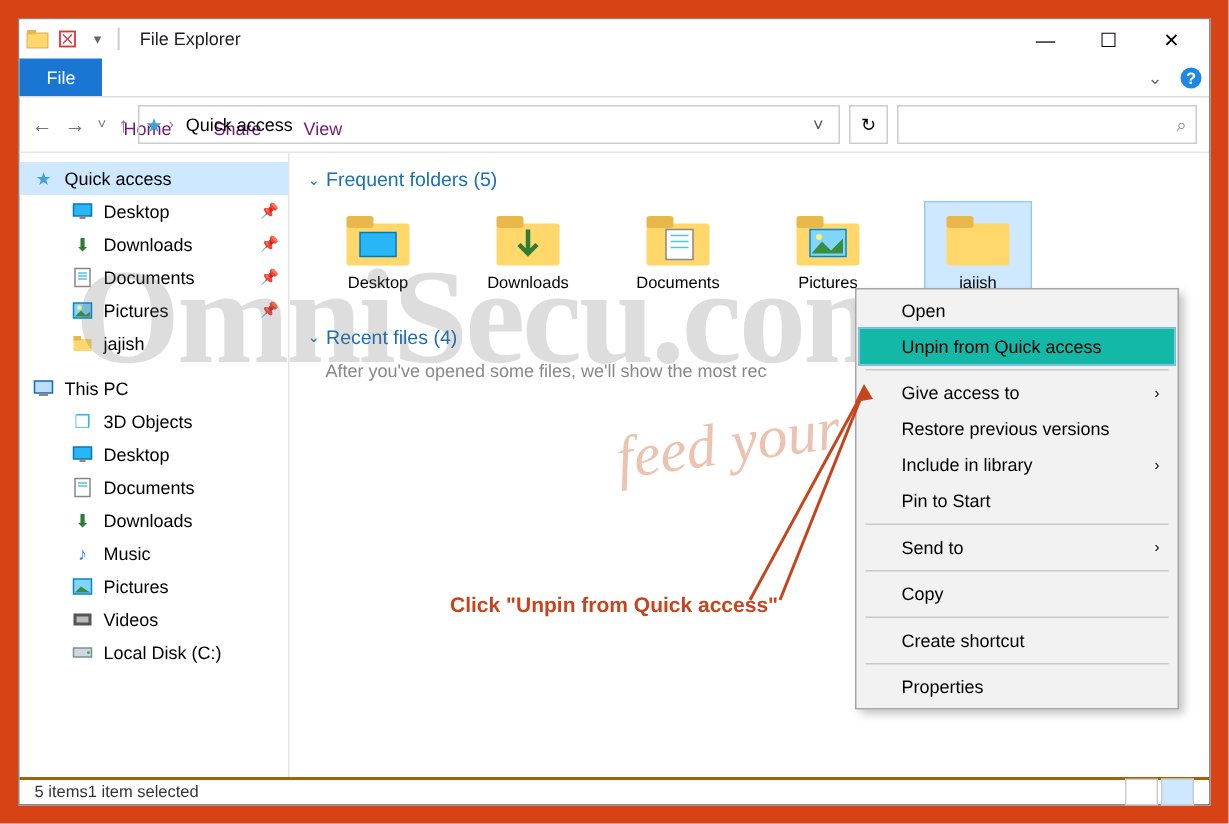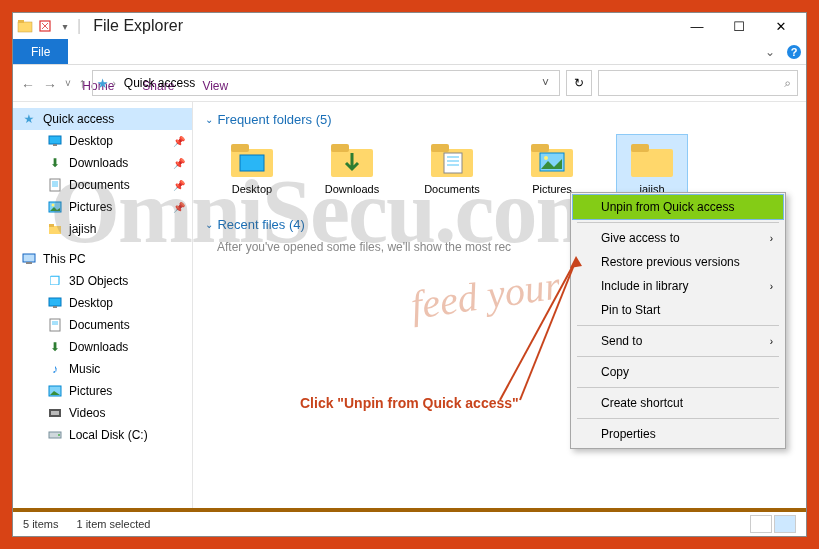--- a/index.html
+++ b/index.html
@@ -1,21 +1,21 @@
 <!DOCTYPE html>
 <html><head>
 <meta charset="utf-8">
 <style>
 * { margin: 0; padding: 0; box-sizing: border-box; font-family: "Segoe UI", Arial, sans-serif; }
 body { width: 819px; height: 549px; background: #d84315; padding: 12px; position: relative; overflow: hidden; }
 .window { width: 795px; height: 525px; background: #fff; border: 1px solid #888; position: relative; display: flex; flex-direction: column; }
 .titlebar { height: 26px; display: flex; align-items: center; padding: 0 4px; background: #fff; }
 .titlebar .qat { display: flex; gap: 4px; align-items: center; }
 .titlebar .qat-icon { width: 16px; height: 16px; display: flex; align-items: center; justify-content: center; }
-.titlebar .title { margin-left: 12px; font-size: 16px; color: #222; }
+.titlebar .title { margin-left: 12px; font-size: 12px; color: #222; }
 .titlebar .spacer { flex: 1; }
 .titlebar .winctl { display: flex; }
 .titlebar .winctl div { width: 42px; height: 26px; display: flex; align-items: center; justify-content: center; font-size: 13px; cursor: pointer; }
 .ribbon-tabs { height: 26px; display: flex; align-items: stretch; font-size: 12px; border-bottom: 1px solid #ddd; }
 .ribbon-tabs .filetab { background: #1976d2; color: #fff; padding: 0 18px; display: flex; align-items: center; }
 .ribbon-tabs .tab { padding: 0 14px; display: flex; align-items: center; color: #701a75; cursor: pointer; margin-top: 47px; }
 .ribbon-tabs .spacer { flex: 1; }
 .ribbon-tabs .caret { width: 24px; display: flex; align-items: center; justify-content: center; color: #666; }
 .ribbon-tabs .help { width: 24px; display: flex; align-items: center; justify-content: center; }
 .addressbar { height: 36px; display: flex; align-items: center; padding: 4px 8px; gap: 6px; }
@@ -38,27 +38,27 @@
 .sidebar .sub { padding-left: 34px; }
 .content { flex: 1; padding: 10px 12px; position: relative; font-size: 12px; }
 .section-hdr { color: #1a6fb7; font-size: 13px; margin-bottom: 8px; display: flex; align-items: center; gap: 4px; cursor: pointer; }
 .section-hdr .chev { font-size: 10px; }
 .folders { display: flex; gap: 30px; margin: 8px 0 18px 12px; }
 .folder { display: flex; flex-direction: column; align-items: center; width: 70px; cursor: pointer; padding: 4px; }
 .folder.sel { background: #cde8ff; outline: 1px solid #8dcaf7; }
 .folder .fico { width: 48px; height: 40px; margin-bottom: 4px; position: relative; }
 .folder .flabel { font-size: 11px; text-align: center; }
 .empty-hint { color: #888; font-size: 12px; margin: 8px 0 0 12px; }
-.statusbar { height: 28px; border-top: 4px solid #a16207; display: flex; align-items: center; padding: 0 10px; font-size: 11px; gap: 18px; color: #333; }
+.statusbar { height: 18px; border-top: 2px solid #a16207; display: flex; align-items: center; padding: 0 10px; font-size: 11px; color: #333; }
 .statusbar .spacer { flex: 1; }
 .viewtoggles { display: flex; gap: 2px; }
 .viewtoggles div { width: 22px; height: 18px; border: 1px solid #ccc; cursor: pointer; }
 .context-menu { position: absolute; left: 570px; top: 192px; width: 216px; background: #f2f2f2; border: 1px solid #a7a7a7; box-shadow: 3px 3px 6px rgba(0,0,0,0.25); font-size: 12px; padding: 2px; z-index: 50; }
 .context-menu .mi { height: 24px; display: flex; align-items: center; padding: 0 18px 0 28px; cursor: pointer; position: relative; }
-.context-menu .mi.hl { background: #84cc16; outline: 1px solid #7ab8e6; text-align: center; }
+.context-menu .mi.hl { background: #14b8a6; outline: 1px solid #7ab8e6; text-align: center; }
 .context-menu .sep { height: 1px; background: #c9c9c9; margin: 3px 4px; }
 .context-menu .mi .arrow { position: absolute; right: 10px; font-size: 10px; }
 .annotation { position: absolute; left: 300px; top: 395px; color: #c8441c; font-weight: bold; font-size: 14px; z-index: 60; pointer-events: none; }
 .arrow-line { position: absolute; z-index: 55; pointer-events: none; }
 .watermark { position: absolute; left: 50px; top: 160px; font-size: 90px; font-weight: bold; color: rgba(100,100,100,0.22); font-family: Georgia, serif; z-index: 40; pointer-events: none; letter-spacing: -2px; }
 .watermark-sub { position: absolute; left: 410px; top: 265px; font-size: 40px; font-style: italic; font-family: "Brush Script MT", cursive; color: rgba(200,80,30,0.35); z-index: 40; pointer-events: none; transform: rotate(-8deg); }
 </style>
 </head>
 <body>
 
@@ -312,20 +312,23 @@
     <span>1 item selected</span>
     <div class="spacer"></div>
     <div class="viewtoggles">
       <div></div>
       <div style="background:#cde8ff;"></div>
     </div>
   </div>
 </div>
 
 <div class="context-menu">
+  <div class="mi">
+      <span>Open</span>
+    </div>
   <div class="mi hl">
       <span>Unpin from Quick access</span>
     </div>
   <div class="sep"></div>
   <div class="mi">
       <span>Give access to</span>
       <span class="arrow">›</span>
     </div>
   <div class="mi">
       <span>Restore previous versions</span>

